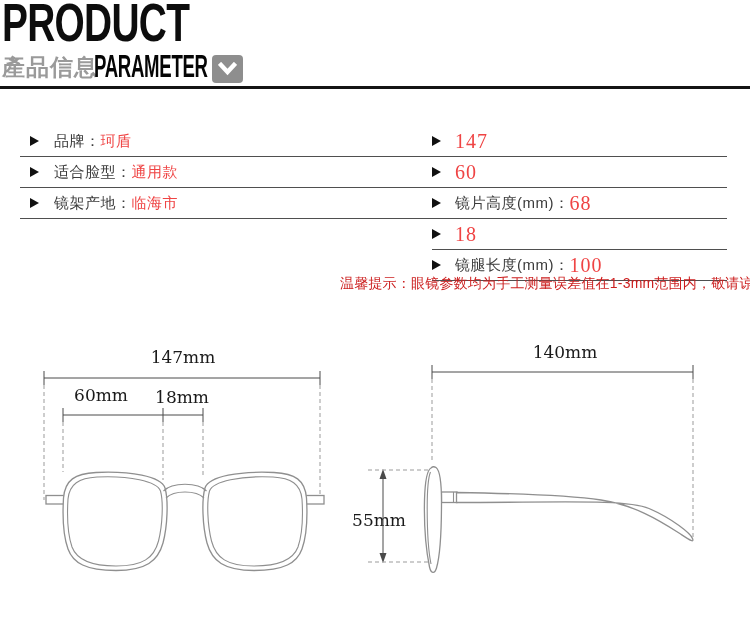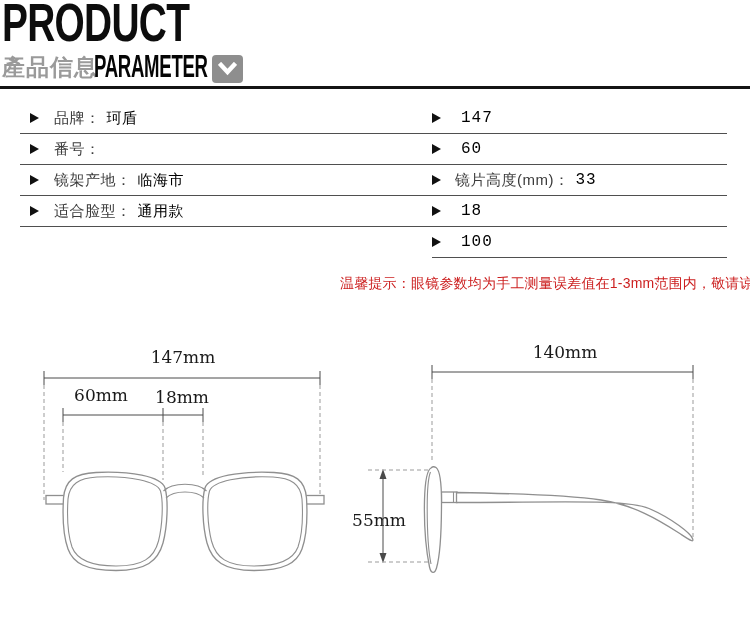--- a/index.html
+++ b/index.html
@@ -13,30 +13,30 @@
   .sub-cn{position:absolute;left:2px;top:53px;font-size:23px;line-height:28px;
         font-weight:600;color:#9a9a9a;letter-spacing:1px;white-space:nowrap;}
   .sub-en{position:absolute;left:94px;top:50px;font-size:31px;line-height:33px;
         font-weight:900;color:#050505;letter-spacing:-0.5px;
         transform:scaleX(0.60);transform-origin:0 0;white-space:nowrap;}
   .chevron-box{position:absolute;left:212px;top:55px;width:31px;height:28px;
         background:#8e8e8e;border-radius:4px;display:flex;align-items:center;justify-content:center;}
   .top-rule{position:absolute;left:0;top:86px;width:750px;height:3px;background:#141414;}
 
   
-  .spec-col{position:absolute;top:103px;}
+  .spec-col{position:absolute;top:126px;}
   .spec-col.left{left:20px;width:423px;}
   .spec-col.right{left:432px;width:295px;}
   .spec-row{height:30px;display:flex;align-items:center;border-bottom:1px solid #4f4f4f;}
   .tri{width:0;height:0;border-left:9px solid #111;border-top:5px solid transparent;
         border-bottom:5px solid transparent;margin-left:10px;margin-right:15px;flex:none;}
   .spec-col.right .tri{margin-left:0;margin-right:14px;}
   .lbl{font-size:15px;color:#3b3b3b;letter-spacing:0.5px;white-space:nowrap;}
-  .val{font-size:15px;color:#000000;margin-left:6px;letter-spacing:0.5px;white-space:nowrap;}
-  .spec-col.right .val{font-family:Liberation Mono, monospace;font-size:16px;letter-spacing:1px;}
+  .val{font-size:15px;color:#ef4444;letter-spacing:0.5px;white-space:nowrap;}
+  .spec-col.right .val{font-family:Liberation Serif, serif;font-size:20px;letter-spacing:1px;}
 
   
   .notice{position:absolute;left:340px;top:275px;font-size:14px;color:#cc1f1f;
         letter-spacing:0.2px;white-space:nowrap;}
 
   
   .diagram{position:absolute;left:0;top:330px;}
   .dim-text{font-family:"DejaVu Serif","Liberation Serif",serif;font-size:17px;fill:#1a1a1a;}
   .mline{stroke:#4a4a4a;stroke-width:1;fill:none;}
   .dashline{stroke:#9b9b9b;stroke-width:1;fill:none;stroke-dasharray:4 3;}
@@ -60,55 +60,51 @@
   <div class="top-rule"></div>
 
   <div class="spec-col left">
     <div class="spec-row">
       <span class="tri"></span>
       <span class="lbl">品牌：</span>
       <span class="val">珂盾</span>
     </div>
     <div class="spec-row">
       <span class="tri"></span>
-      <span class="lbl">番号：</span>
-      <span class="val"></span>
+      <span class="lbl">适合脸型：</span>
+      <span class="val">通用款</span>
     </div>
     <div class="spec-row">
       <span class="tri"></span>
       <span class="lbl">镜架产地：</span>
       <span class="val">临海市</span>
-    </div>
-    <div class="spec-row">
-      <span class="tri"></span>
-      <span class="lbl">适合脸型：</span>
-      <span class="val">通用款</span>
     </div>
   </div>
 
   <div class="spec-col right">
     <div class="spec-row">
       <span class="tri"></span>
       <span class="val">147</span>
     </div>
     <div class="spec-row">
       <span class="tri"></span>
       <span class="val">60</span>
     </div>
     <div class="spec-row">
       <span class="tri"></span>
       <span class="lbl">镜片高度(mm)：</span>
-      <span class="val">33</span>
+      <span class="val">68</span>
     </div>
     <div class="spec-row">
       <span class="tri"></span>
       <span class="val">18</span>
     </div>
     <div class="spec-row">
       <span class="tri"></span>
+      <span class="lbl">镜腿长度(mm)：</span>
       <span class="val">100</span>
     </div>
   </div>
 
   <div class="notice">温馨提示：眼镜参数均为手工测量误差值在1-3mm范围内，敬请谅解！</div>
 
   <svg class="diagram" width="750" height="287" viewBox="0 0 750 287">
 
     <g>
       <text class="dim-text" x="183" y="33" text-anchor="middle">147mm</text>

